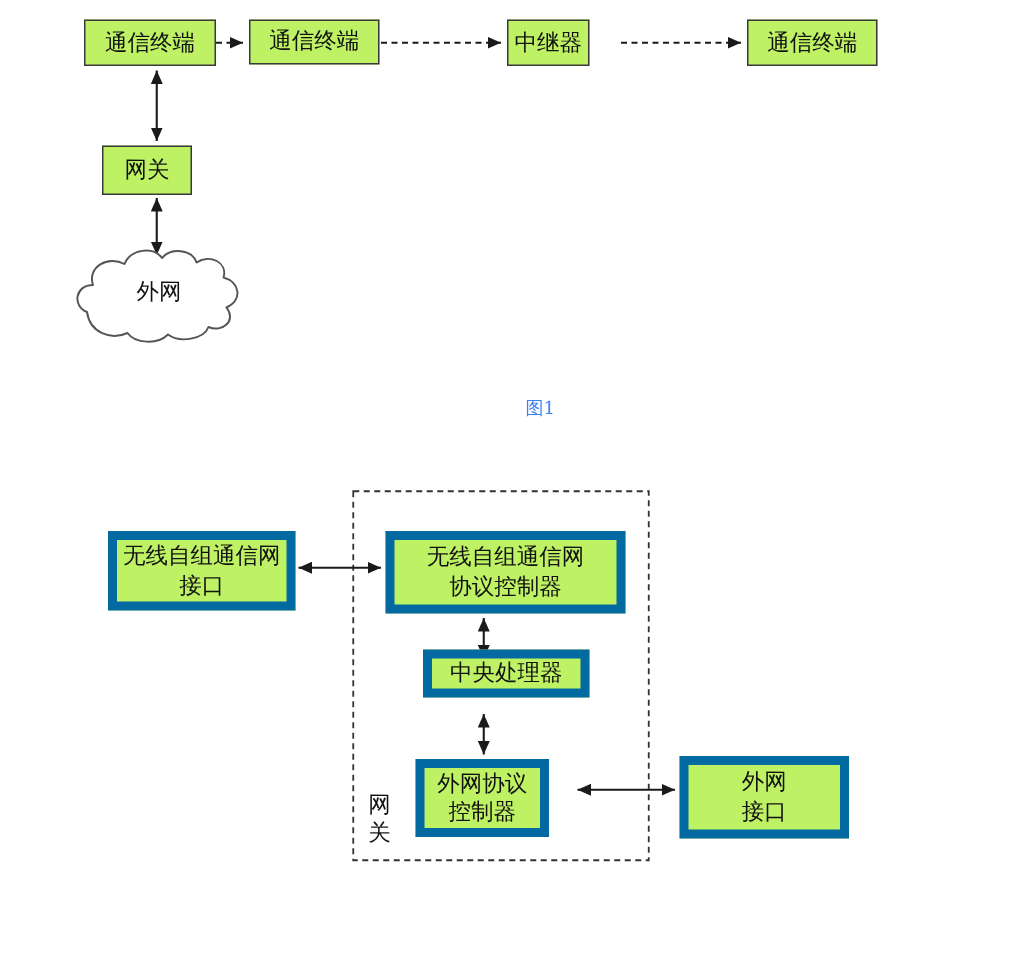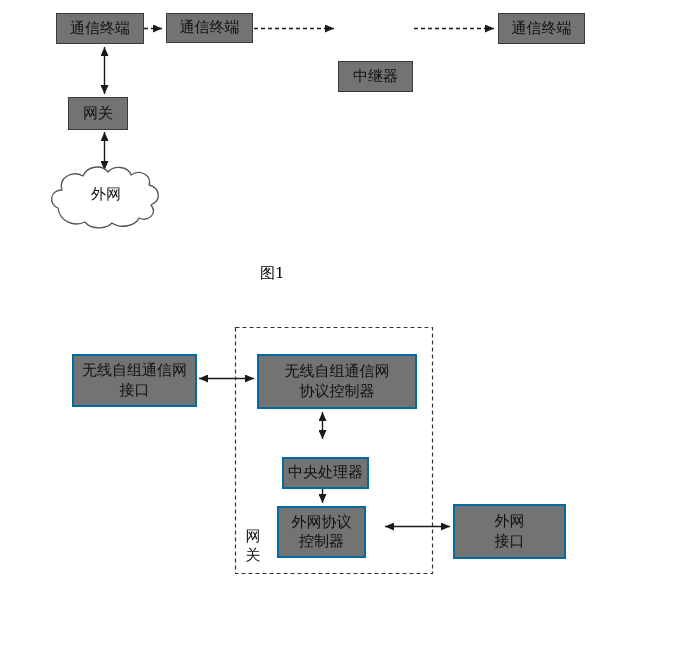--- a/index.html
+++ b/index.html
@@ -8,41 +8,41 @@
     width:675px;height:650px;
     background:#ffffff;
     font-family:"DejaVu Sans",sans-serif;
     color:#111111;
     overflow:hidden;
   }
   .svg-layer{position:absolute;left:0;top:0;width:675px;height:650px;}
   .box{
     position:absolute;
     box-sizing:border-box;
-    background:#737373;
+    background:#bef264;
     display:flex;align-items:center;justify-content:center;
     text-align:center;
     font-size:15px;line-height:1.3;
     white-space:pre-line;
     color:#111111;
   }
   .box.f1{border:1px solid #3a3a3a;}
-  .box.f2{border:2px solid #0369a1;}
+  .box.f2{border:6px solid #0369a1;}
   .cloud-label{
     position:absolute;left:70px;top:185px;width:72px;
     text-align:center;font-size:15px;color:#111111;
   }
   .gw-label{
     position:absolute;left:243px;top:527px;width:20px;
     font-size:15px;line-height:1.25;white-space:pre-line;text-align:center;
     color:#111111;
   }
   .caption{
-    position:absolute;left:260px;width:110px;text-align:left;
-    font-size:15px;font-family:"DejaVu Serif",serif;color:#000000;
+    position:absolute;left:260px;width:110px;text-align:right;
+    font-size:12px;font-family:"DejaVu Serif",serif;color:#3b82f6;
   }
   .caption.c1{top:264px;}
   .caption.c2{top:611px;}
 </style>
 </head>
 <body>
 
 <div class="canvas">
 
   <svg class="svg-layer" width="675" height="650" viewBox="0 0 675 650" xmlns="http://www.w3.org/2000/svg">
@@ -76,37 +76,37 @@
     <line x1="199" y1="378.5" x2="254" y2="378.5" stroke="#1a1a1a" stroke-width="1.4" marker-start="url(#ah)" marker-end="url(#ah)"></line>
     <line x1="322.5" y1="412" x2="322.5" y2="439" stroke="#1a1a1a" stroke-width="1.4" marker-start="url(#ah)" marker-end="url(#ah)"></line>
     <line x1="322.5" y1="476" x2="322.5" y2="503" stroke="#1a1a1a" stroke-width="1.4" marker-start="url(#ah)" marker-end="url(#ah)"></line>
     <line x1="385" y1="526.5" x2="450" y2="526.5" stroke="#1a1a1a" stroke-width="1.4" marker-start="url(#ah)" marker-end="url(#ah)"></line>
   </svg>
 
   <div class="box f1" style="left:56px;top:13px;width:88px;height:31px;">通信终端</div>
 
   <div class="box f1" style="left:166px;top:13px;width:87px;height:30px;">通信终端</div>
 
-  <div class="box f1" style="left:338px;top:13px;width:75px;height:31px;margin-top:48px;">中继器</div>
+  <div class="box f1" style="left:338px;top:13px;width:55px;height:31px;">中继器</div>
 
   <div class="box f1" style="left:498px;top:13px;width:87px;height:31px;">通信终端</div>
 
   <div class="box f1" style="left:68px;top:97px;width:60px;height:33px;">网关</div>
 
   <div class="cloud-label">外网</div>
 
   <div class="caption c1">图1</div>
 
   <div class="box f2" style="left:72px;top:354px;width:125px;height:53px;">无线自组通信网
 接口</div>
 
   <div class="box f2" style="left:257px;top:354px;width:160px;height:55px;">无线自组通信网
 协议控制器</div>
 
-  <div class="box f2" style="left:282px;top:457px;width:87px;height:32px;">中央处理器</div>
+  <div class="box f2" style="left:282px;top:433px;width:111px;height:32px;">中央处理器</div>
 
   <div class="box f2" style="left:277px;top:506px;width:89px;height:52px;">外网协议
 控制器</div>
 
   <div class="box f2" style="left:453px;top:504px;width:113px;height:55px;">外网
 接口</div>
 
   <div class="gw-label">网
 关</div>
 

